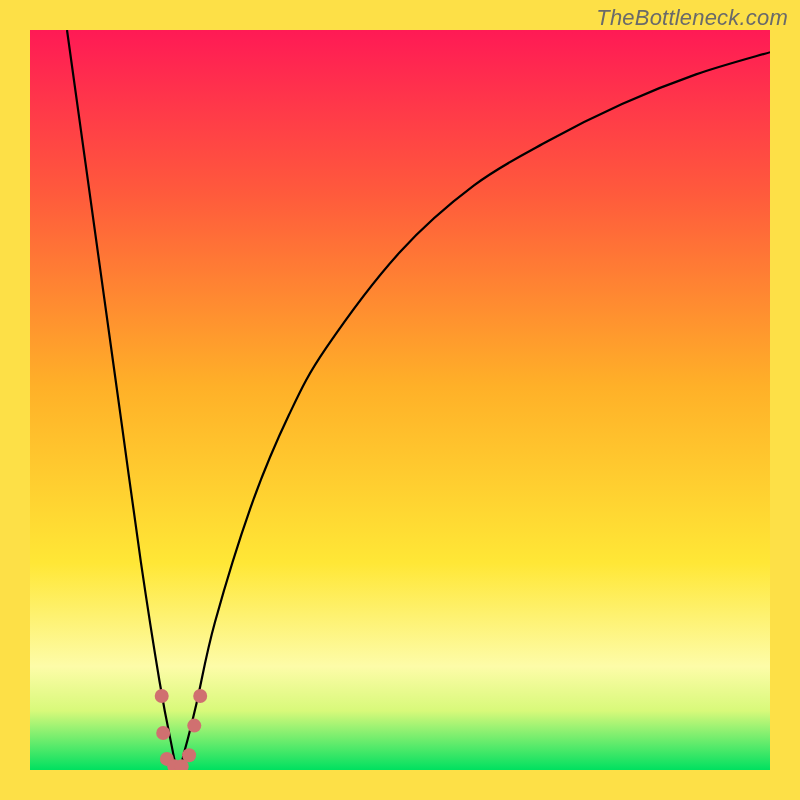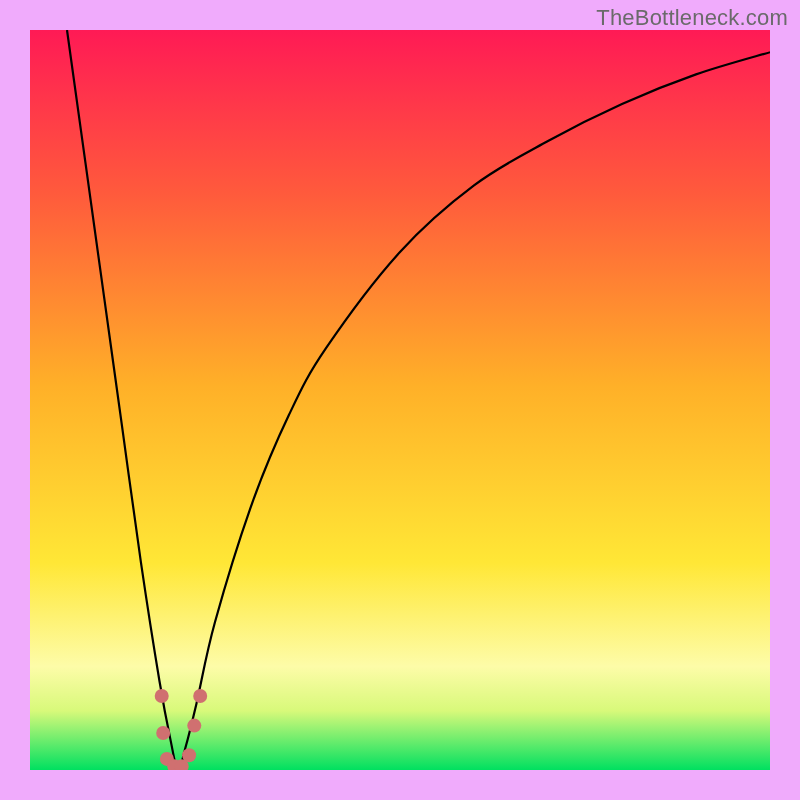--- a/index.html
+++ b/index.html
@@ -10,21 +10,22 @@
     background: #000;
     overflow: hidden;
     font-family: Arial, Helvetica, sans-serif;
   }
   .frame {
     position: absolute;
     left: 0;
     top: 0;
     width: 800px;
     height: 800px;
-    background: #f0abfc;
+    background: #fde047;
+    font-style: italic;
   }
   .plot {
     position: absolute;
     left: 30px;
     top: 30px;
     width: 740px;
     height: 740px;
     overflow: hidden;
   }
   .gradient {

